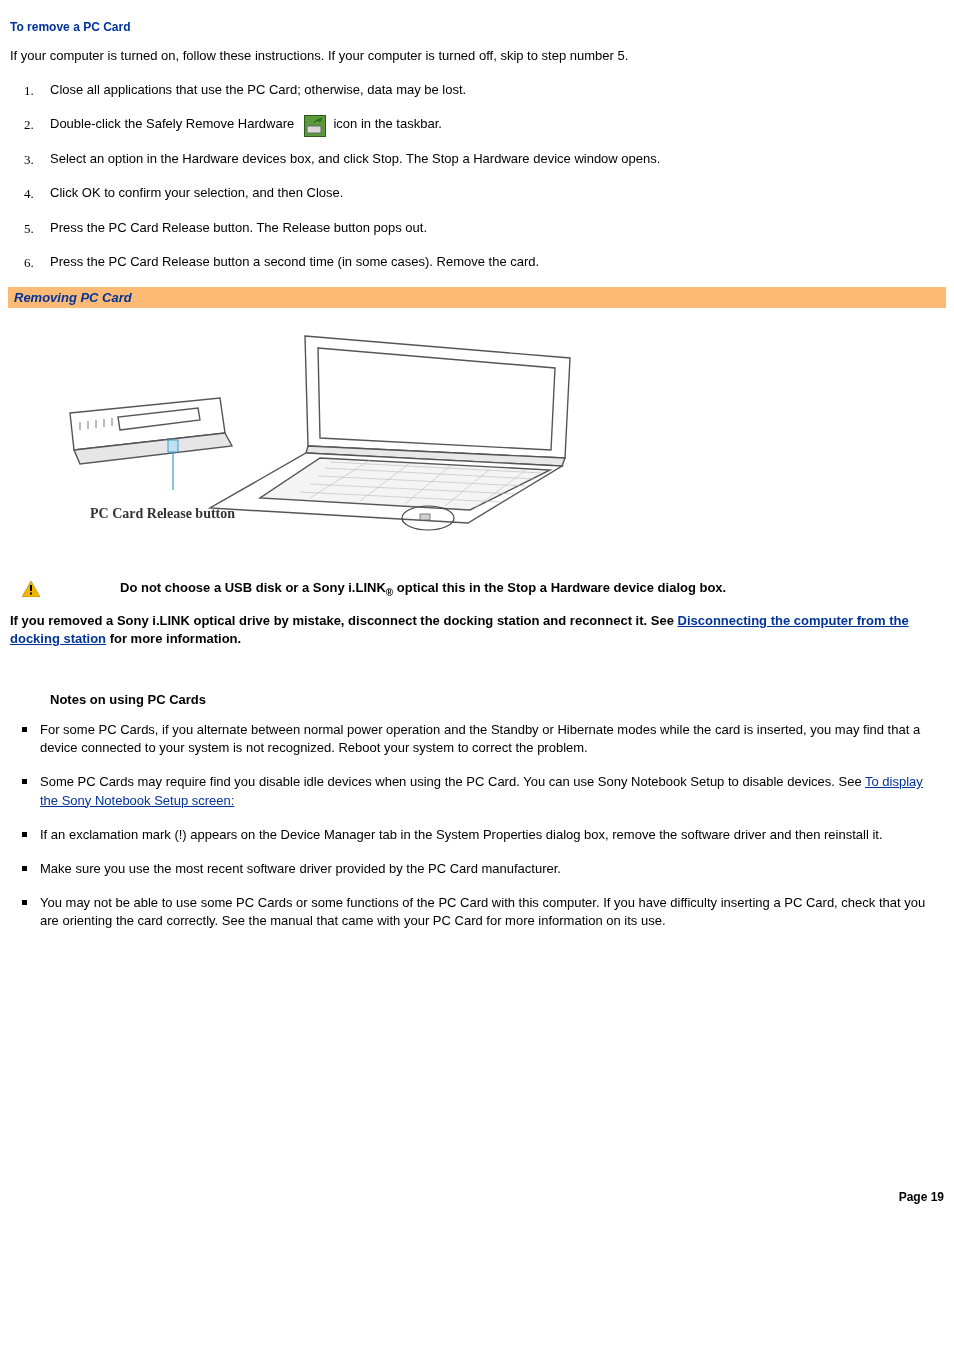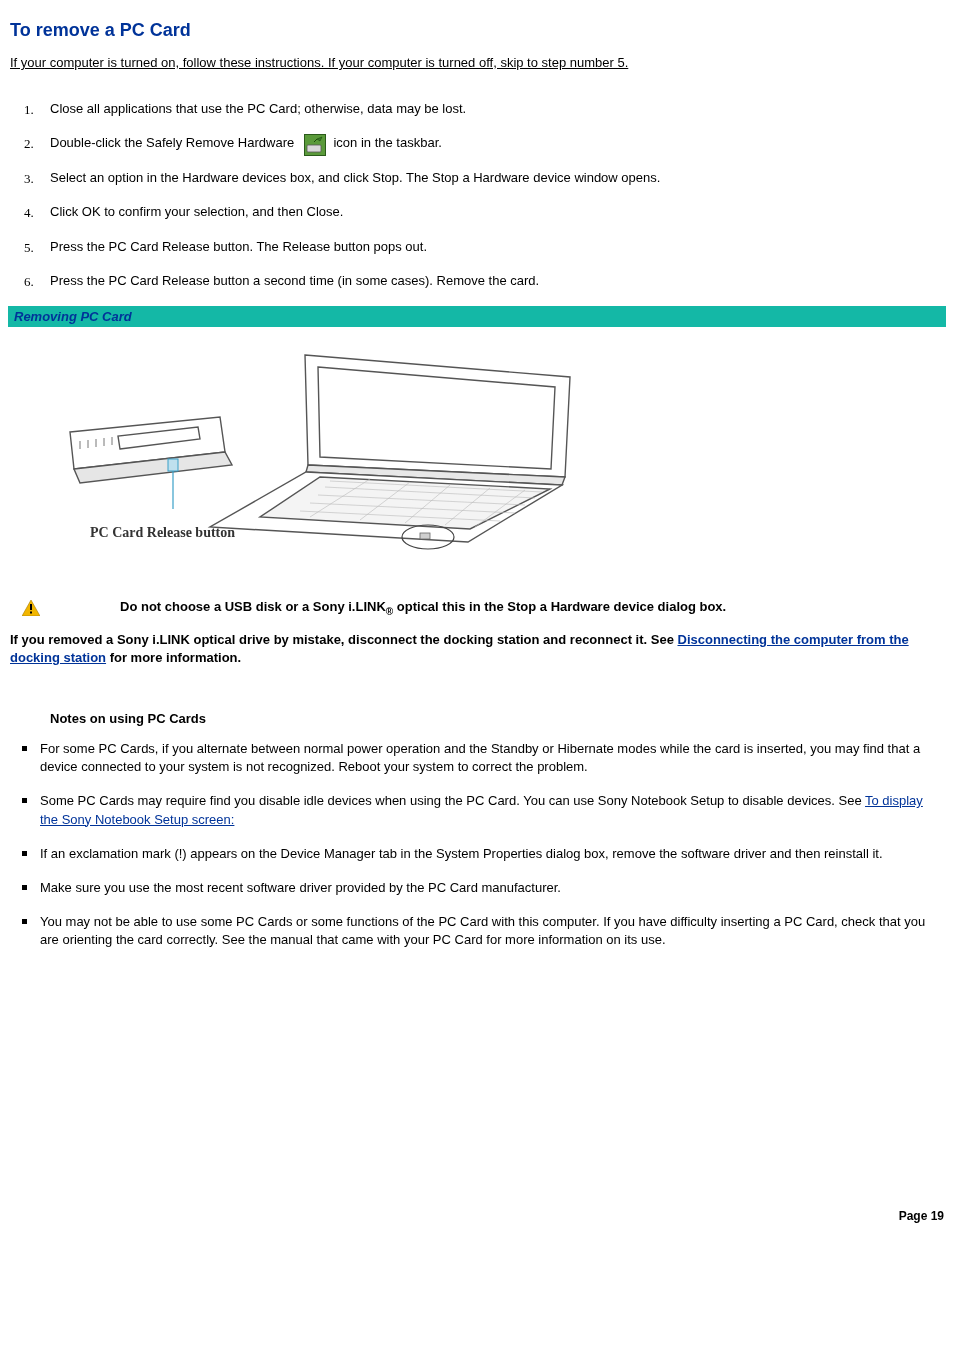--- a/index.html
+++ b/index.html
@@ -10,26 +10,25 @@
     font-size: 13px;
     color: #000;
     width: 954px;
   }
   .page {
     padding: 20px 10px 10px 10px;
   }
   .h-title {
     color: #003399;
     font-weight: bold;
-    font-size: 18px;
+    font-size: 12px;
     margin-bottom: 14px;
   }
   .intro {
-    margin-bottom: 30px;
-    text-decoration: underline;
+    margin-bottom: 18px;
   }
   ol.num-list {
     list-style: none;
     margin: 0;
     padding: 0 0 0 40px;
   }
   ol.num-list > li {
     margin-bottom: 16px;
     position: relative;
     font-family: Verdana, Geneva, sans-serif;
@@ -48,21 +47,21 @@
     height: 20px;
     display: inline-block;
     vertical-align: middle;
     background: #5a9a3a;
     border: 1px solid #2a5a1a;
     position: relative;
     margin: 0 4px -3px 6px;
   }
   .inline-icon svg { position: absolute; top:1px; left:1px; }
   .caption-bar {
-    background: #14b8a6;
+    background: #fdba74;
     color: #003399;
     font-style: italic;
     font-weight: bold;
     padding: 3px 6px;
     font-size: 13px;
     margin-top: 10px;
     margin-left: -2px;
     margin-right: -2px;
   }
   .figure {

